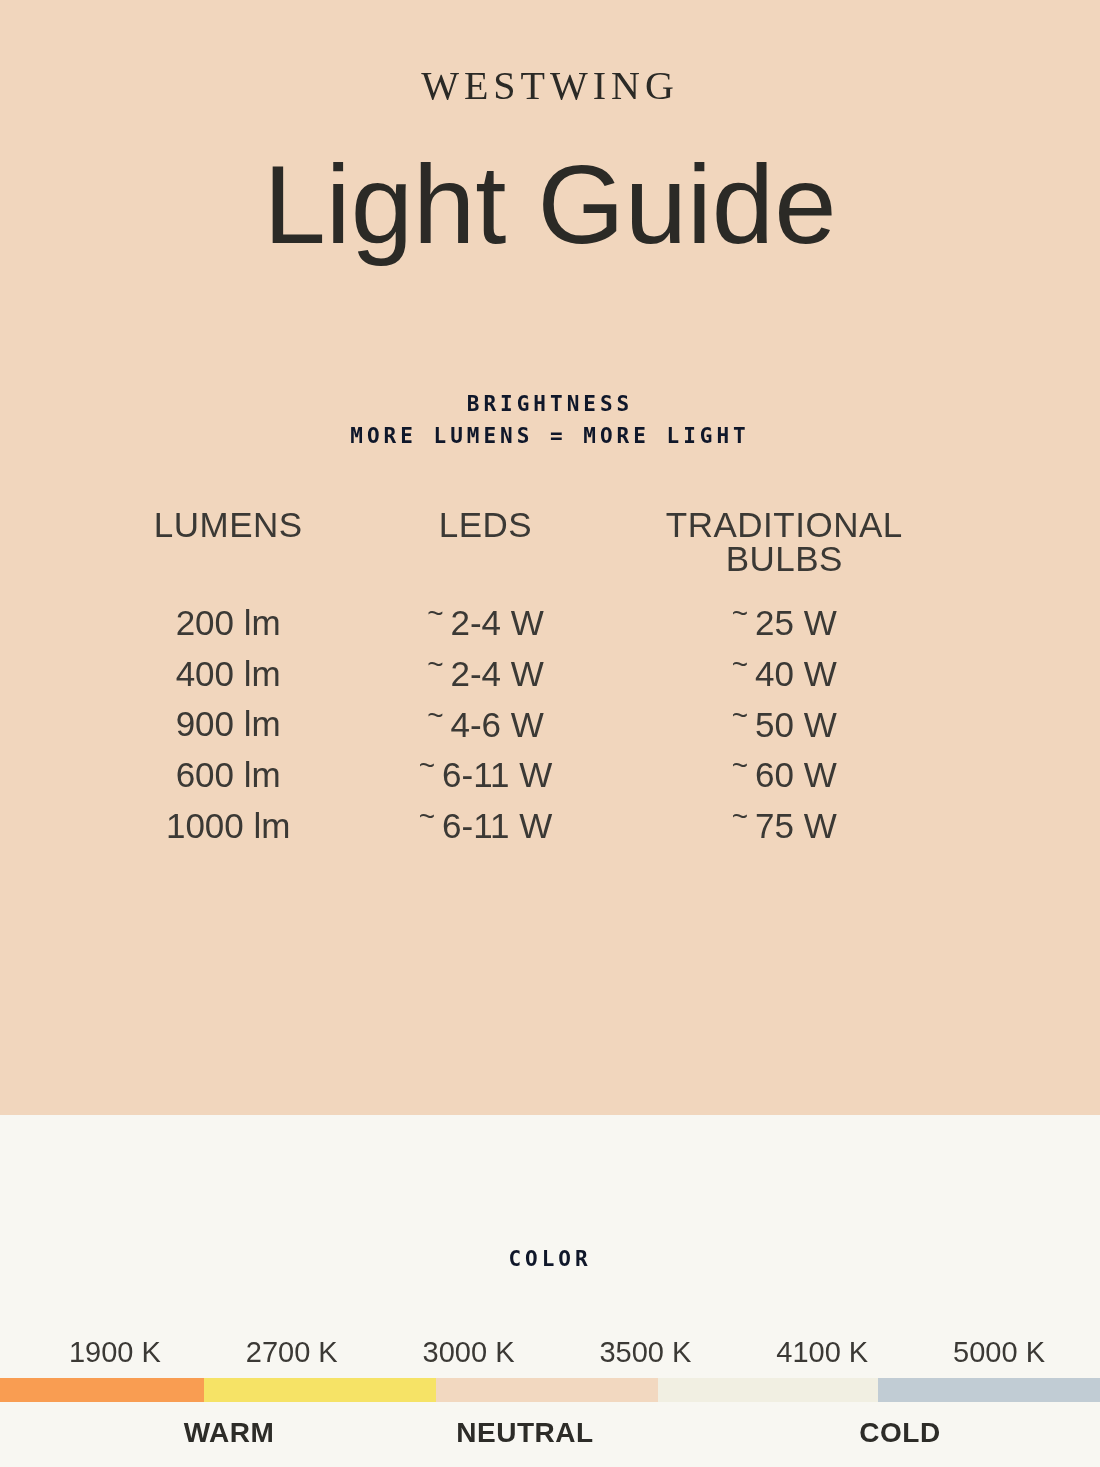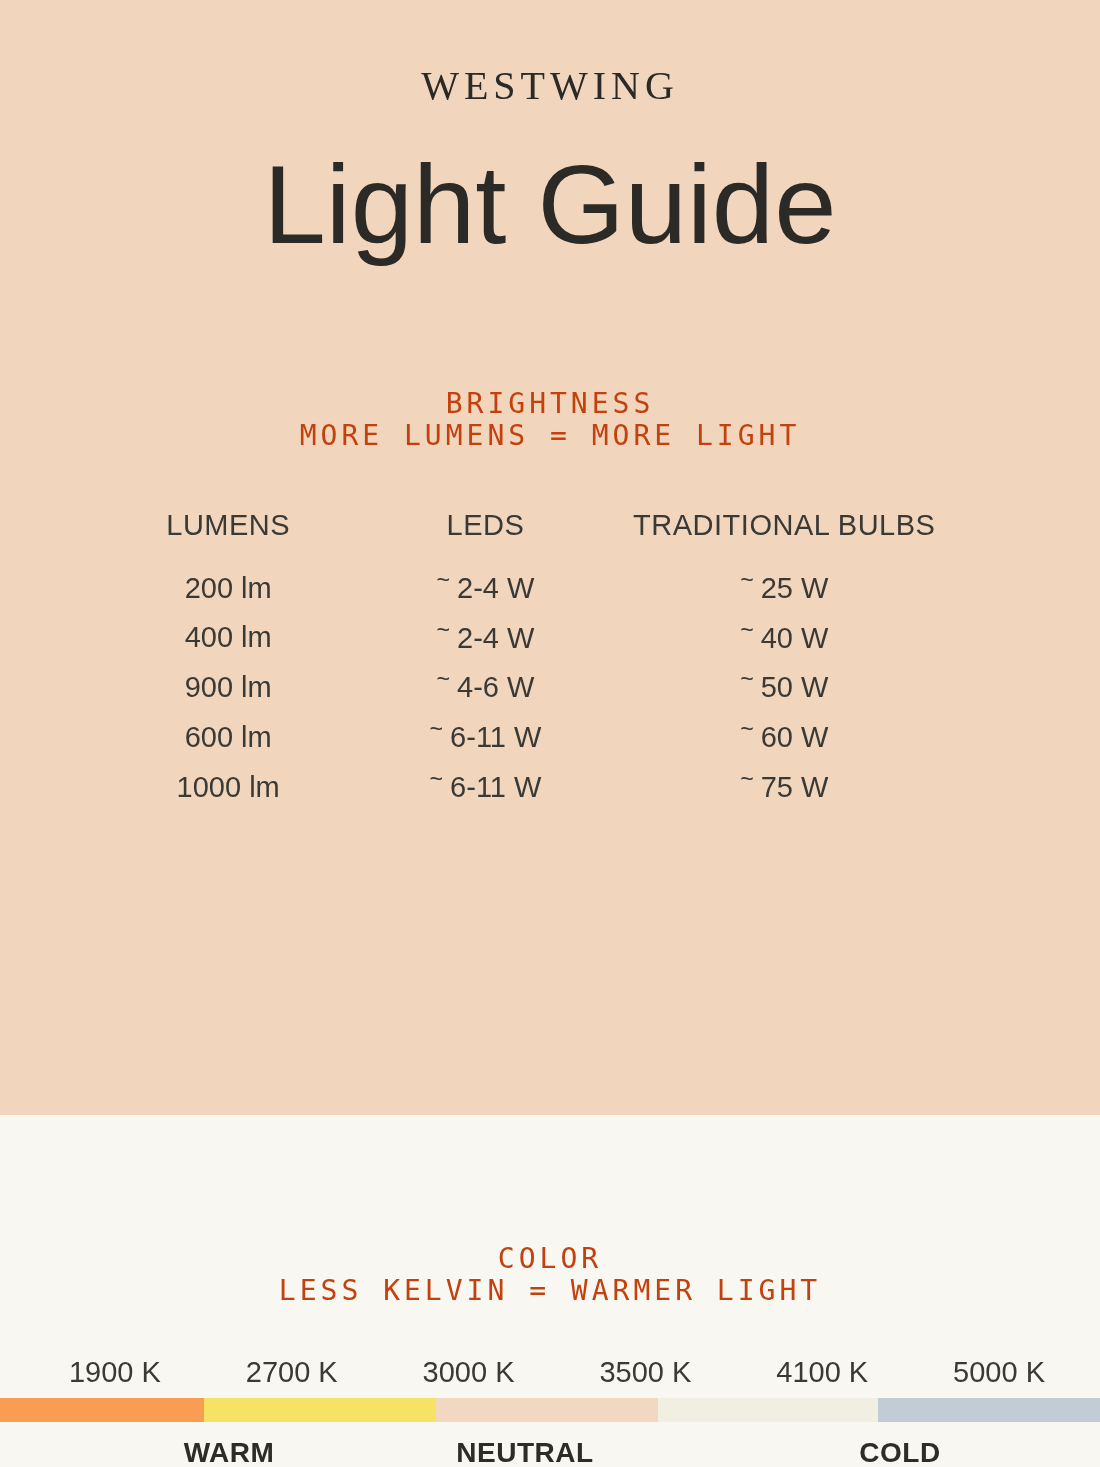--- a/index.html
+++ b/index.html
@@ -28,25 +28,25 @@
   }
   .page-title {
     margin-top: 38px;
     font-size: 112px;
     line-height: 115px;
     font-weight: 400;
     color: #2b2a26;
   }
   .mono-heading {
     font-family: "DejaVu Sans Mono", "Liberation Mono", monospace;
-    font-weight: 400;
-    font-size: 28px;
+    font-weight: 700;
+    font-size: 21px;
     letter-spacing: 4px;
     line-height: 32px;
-    color: #c2410c;
+    color: #0f172a;
   }
   .brightness-heading { margin-top: 126px; }
 
   .lumens-table {
     width: 830px;
     margin: 56px 0 0 112px;
   }
   .t-row {
     display: grid;
     grid-template-columns: 28% 34% 38%;
@@ -55,42 +55,42 @@
   .t-head {
     font-size: 29px;
     font-weight: 700;
     letter-spacing: 0.5px;
     line-height: 34px;
     color: #2d2c28;
   }
   .t-body .t-row { margin-top: 8px; }
   .t-body .t-row:first-child { margin-top: 21px; }
   .t-cell {
-    font-size: 29px;
+    font-size: 35px;
     font-weight: 400;
     line-height: 34px;
     color: #3b3935;
     text-align: center;
   }
   .approx {
     font-size: 0.8em;
     vertical-align: 0.42em;
     margin-right: 7px;
   }
 
   
   .bottom-section {
     height: 608px;
     background: #f8f7f2;
     text-align: center;
   }
   .color-heading { padding-top: 128px; }
 
   .kelvin-row {
-    margin-top: 48px;
+    margin-top: 60px;
     padding: 0 33px 0 47px;
     display: flex;
     gap: 41px;
   }
   .kelvin-label {
     flex: 1 1 0;
     font-size: 29px;
     font-weight: 400;
     color: #3b3935;
     line-height: 34px;
@@ -173,21 +173,20 @@
         <div class="t-cell"><span class="approx">~</span><span>6-11 W</span></div>
         <div class="t-cell"><span class="approx">~</span><span>75 W</span></div>
       </div>
     </div>
   </div>
 </div>
 
 <div class="bottom-section">
   <div class="mono-heading color-heading">
     <div>COLOR</div>
-    <div>LESS KELVIN = WARMER LIGHT</div>
   </div>
 
   <div class="kelvin-row">
     <div class="kelvin-label">1900 K</div>
     <div class="kelvin-label">2700 K</div>
     <div class="kelvin-label">3000 K</div>
     <div class="kelvin-label">3500 K</div>
     <div class="kelvin-label">4100 K</div>
     <div class="kelvin-label">5000 K</div>
   </div>

